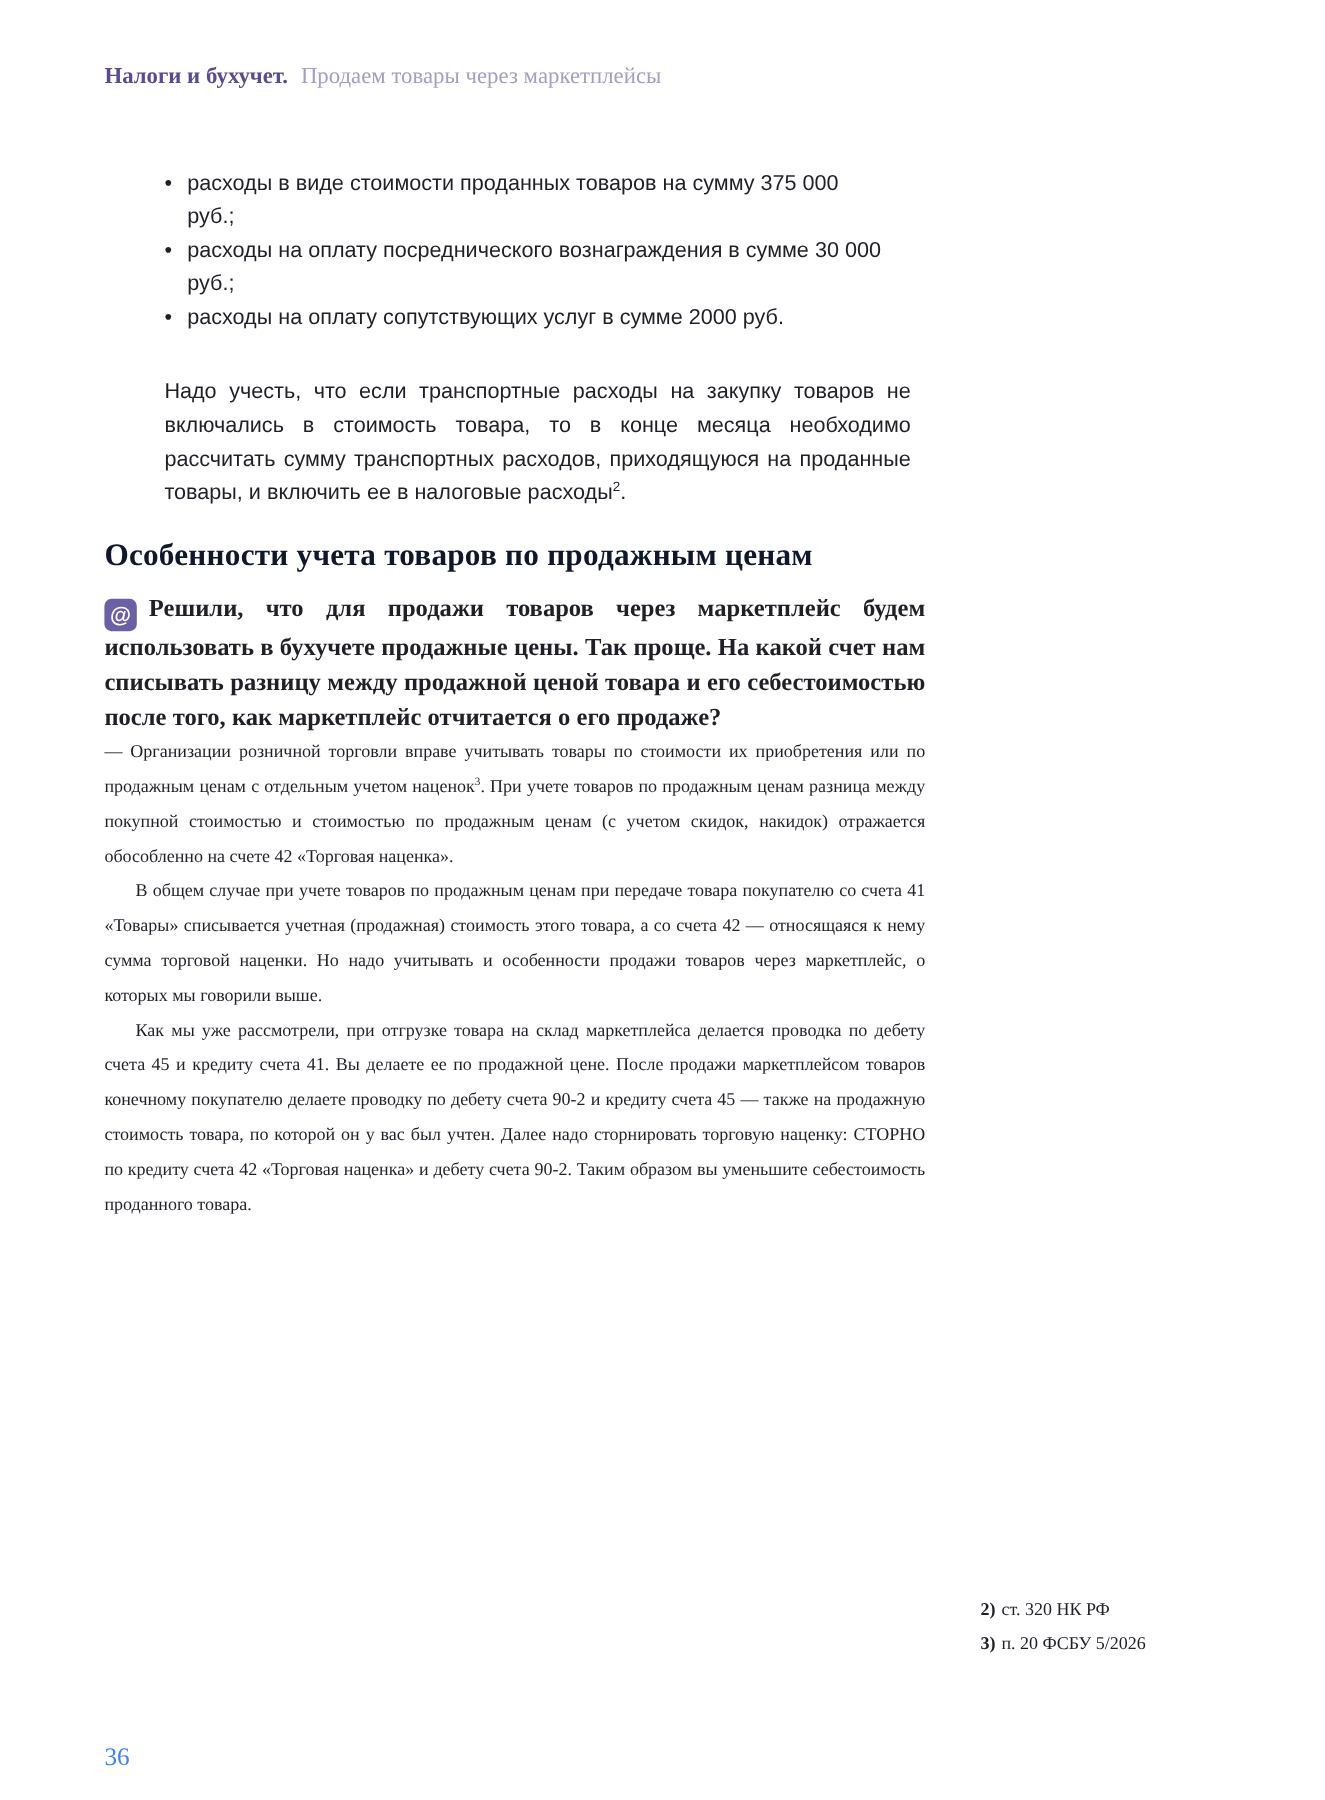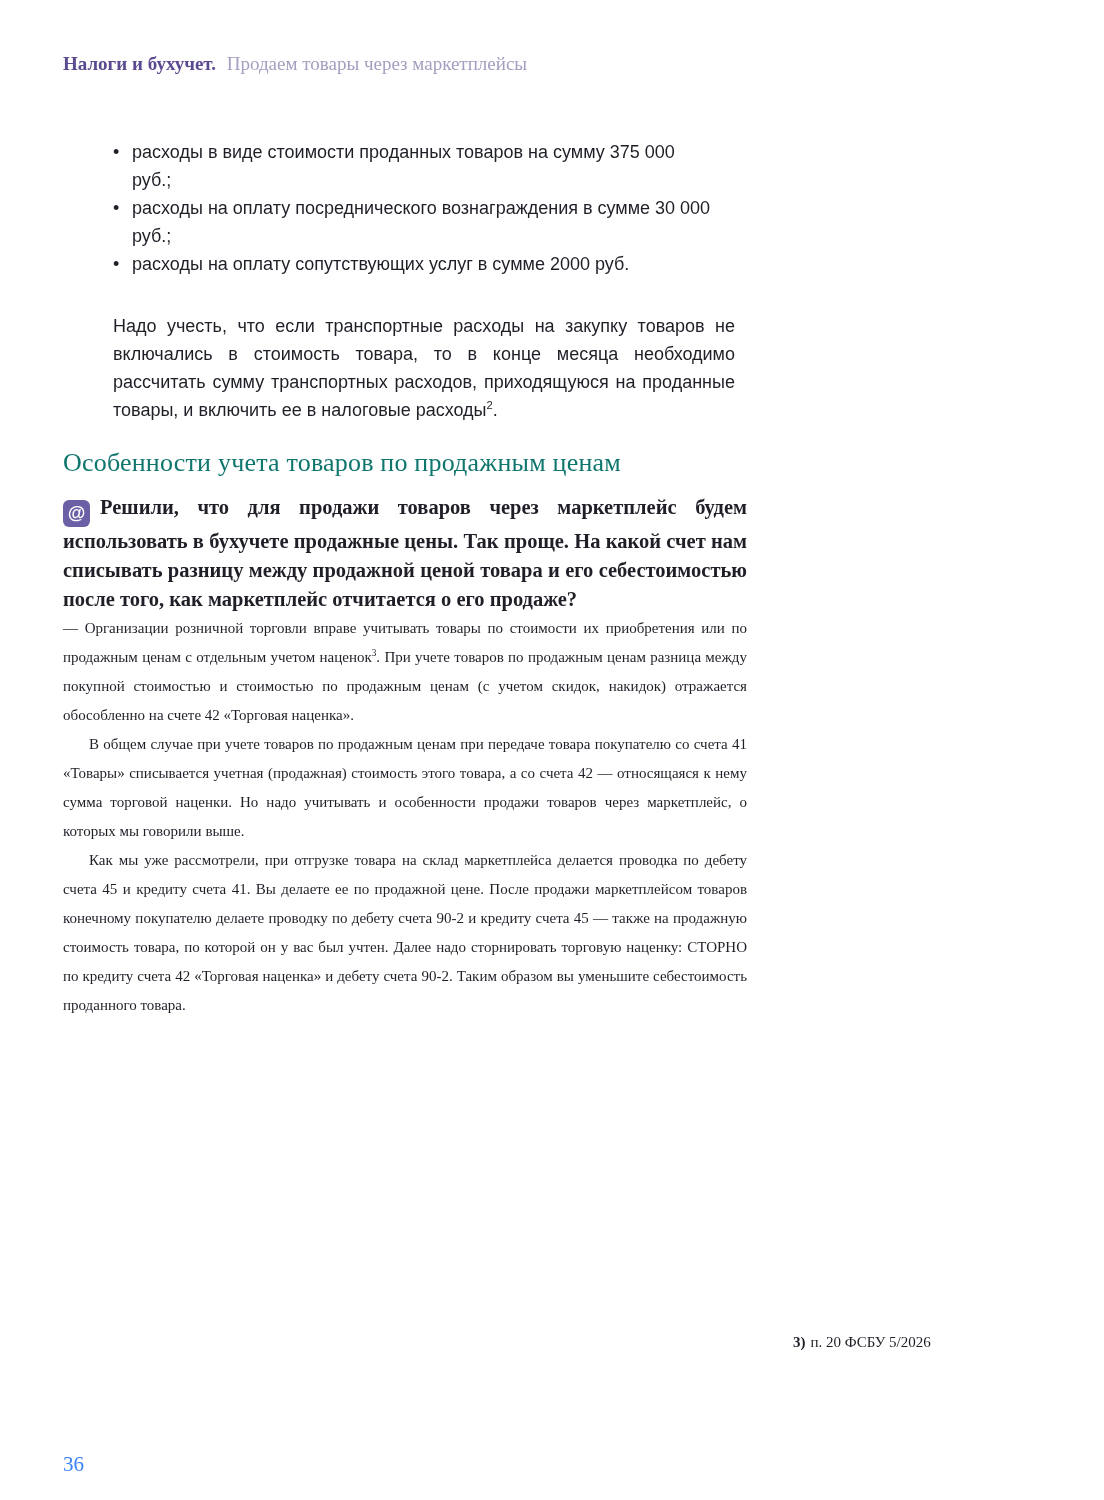--- a/index.html
+++ b/index.html
@@ -5,20 +5,21 @@
   * { margin: 0; padding: 0; box-sizing: border-box; }
   html, body { background: #ffffff; }
   body { font-family: "Liberation Serif", serif; color: var(--text, #1f1f28); }
 
   .page {
     position: relative;
     width: 951px;
     height: 1500px;
     background: #ffffff;
     overflow: hidden;
+    margin-left: 24px;
   }
 
   .right-rule {
     position: absolute;
     left: 1097px;
     top: 0;
     width: 4px;
     height: 1500px;
     background: var(--accent, #6b5fa5);
   }
@@ -62,22 +63,22 @@
     font-size: 18px;
     line-height: 28px;
     text-align: justify;
   }
 
   
   .heading {
     margin-top: 24px;
     font-size: 26px;
     line-height: 30px;
-    font-weight: normal;
-    color: #0f766e;
+    font-weight: bold;
+    color: #0f172a;
     letter-spacing: 0.2px;
   }
   .heading.second { margin-top: 20px; }
 
   
   .question {
     margin-top: 15px;
     font-weight: bold;
     font-size: 20.5px;
     line-height: 29px;
@@ -170,19 +171,22 @@
     <p class="para indent">В общем случае при учете товаров по продажным ценам при передаче товара покупателю со счета 41 «Товары» списывается учетная (продажная) стоимость этого товара, а со счета 42 — относящаяся к нему сумма торговой наценки. Но надо учитывать и особенности продажи товаров через маркетплейс, о которых мы говорили выше.</p>
 
     <p class="para indent">Как мы уже рассмотрели, при отгрузке товара на склад маркетплейса делается проводка по дебету счета 45 и кредиту счета 41. Вы делаете ее по продажной цене. После продажи маркетплейсом товаров конечному покупателю делаете проводку по дебету счета 90-2 и кредиту счета 45 — также на продажную стоимость товара, по которой он у вас был учтен. Далее надо сторнировать торговую наценку: СТОРНО по кредиту счета 42 «Торговая наценка» и дебету счета 90-2. Таким образом вы уменьшите себестоимость проданного товара.</p>
 
 
 
   </div>
 
   <div class="footnotes">
     <div class="fn">
+      <span class="fn-num">2)</span><span>ст. 320 НК РФ</span>
+    </div>
+    <div class="fn">
       <span class="fn-num">3)</span><span>п. 20 ФСБУ 5/2026</span>
     </div>
   </div>
 
   <div class="page-number">36</div>
 
 </div>
 
 </body></html>

